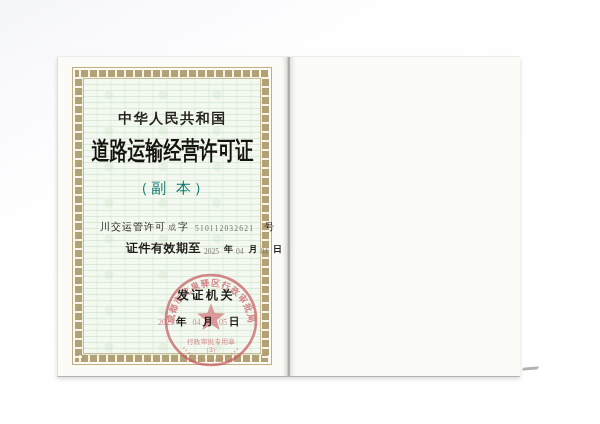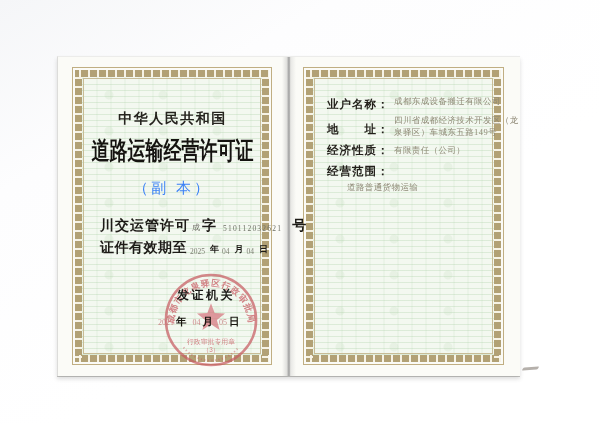--- a/index.html
+++ b/index.html
@@ -30,28 +30,28 @@
     repeating-linear-gradient(90deg, rgba(250,247,235,0) 0 4px, rgba(250,247,235,.95) 4px 6px, rgba(250,247,235,0) 6px 9px) left bottom/100% 7px no-repeat,
     repeating-linear-gradient(0deg, rgba(250,247,235,0) 0 4px, rgba(250,247,235,.95) 4px 6px, rgba(250,247,235,0) 6px 9px) left top/7px 100% no-repeat,
     repeating-linear-gradient(0deg, rgba(250,247,235,0) 0 4px, rgba(250,247,235,.95) 4px 6px, rgba(250,247,235,0) 6px 9px) right top/7px 100% no-repeat;}
   .content{position:absolute;inset:0;z-index:3;}
   
   .country{position:absolute;top:53px;left:0;width:100%;text-align:center;
            font-family:"Liberation Serif",serif;font-weight:700;font-size:14px;letter-spacing:1.5px;color:#26241f;}
   .cert-title{position:absolute;top:77px;left:0;width:100%;text-align:center;white-space:nowrap;
            font-weight:700;font-size:25px;color:#151310;transform:scaleX(.72);transform-origin:50% 50%;letter-spacing:0;}
   .copy-label{position:absolute;top:122px;left:0;width:100%;text-align:center;
-           font-family:"Liberation Serif",serif;font-size:15px;letter-spacing:3px;color:#3b82f6;}
+           font-family:"Liberation Serif",serif;font-size:15px;letter-spacing:3px;color:#0f766e;}
   .license-line{position:absolute;top:159px;left:42px;white-space:nowrap;color:#1d1b17;}
-  .lic-prefix,.lic-zi,.lic-suffix{font-weight:700;font-size:14px;letter-spacing:1px;}
+  .lic-prefix,.lic-zi,.lic-suffix{font-weight:400;font-size:10px;letter-spacing:1px;}
   .lic-region{font-size:8px;color:#55534a;margin:0 2px;opacity:.85;}
   .lic-number{font-family:"Liberation Serif",serif;font-size:7.5px;color:#6e7065;letter-spacing:1.2px;margin:0 6px;position:relative;top:1px;text-align:right;}
   .lic-suffix{margin-left:4px;}
   .validity-line{position:absolute;top:181px;left:42px;white-space:nowrap;color:#1d1b17;}
-  .v-label{font-weight:700;font-size:14px;letter-spacing:.5px;}
+  .v-label{font-weight:700;font-size:12px;letter-spacing:.5px;margin-left:26px;}
   .v-num{font-family:"Liberation Serif",serif;font-size:7.5px;color:#7c7e72;margin:12px 3px;position:relative;top:1.5px;}
   .v-unit{font-weight:700;font-size:9px;margin-left:2px;}
   .issuer-label{position:absolute;left:88px;top:230px;width:120px;text-align:center;z-index:4;
            font-weight:700;font-size:12px;letter-spacing:2.5px;color:#1a1916;}
   .issue-date-line{position:absolute;left:100px;top:254px;z-index:4;white-space:nowrap;}
   .stamp-num{font-family:"Liberation Serif",serif;font-size:8px;color:#c4676e;opacity:.75;margin-right:2px;}
   .d-unit{font-weight:700;font-size:10.5px;color:#17150f;margin-right:6px;}
   .seal{position:absolute;left:104px;top:214px;width:98px;height:98px;z-index:2;opacity:.9;}
   
   .f-label{position:absolute;font-weight:700;font-size:11.5px;letter-spacing:1px;color:#221f1a;white-space:nowrap;}
@@ -102,34 +102,16 @@
 
         <div class="issuer-label">发证机关</div>
         <div class="issue-date-line">
           <span class="stamp-num">2021</span><span class="d-unit">年</span><span class="stamp-num">04</span><span class="d-unit">月</span><span class="stamp-num">05</span><span class="d-unit">日</span>
         </div>
       </div>
     </section>
 
     <div class="gutter"></div>
 
-    <section class="page page-right">
-      <div class="frame frame-right">
-        <div class="frame-ticks"></div>
-      </div>
-      <div class="content">
-        <span class="f-label owner-label">业户名称：</span>
-        <span class="f-value owner-value">成都东成设备搬迁有限公司</span>
-
-        <span class="f-label addr-label">地　　址：</span>
-        <span class="f-value addr-value">四川省成都经济技术开发区（龙泉驿区）车城东五路149号</span>
-
-        <span class="f-label econ-label">经济性质：</span>
-        <span class="f-value econ-value">有限责任（公司）</span>
-
-        <span class="f-label scope-label">经营范围：</span>
-        <span class="f-value scope-value">道路普通货物运输</span>
-      </div>
-    </section>
 
   </div>
   <div class="smudge"></div>
 </div>
 
 </body></html>

